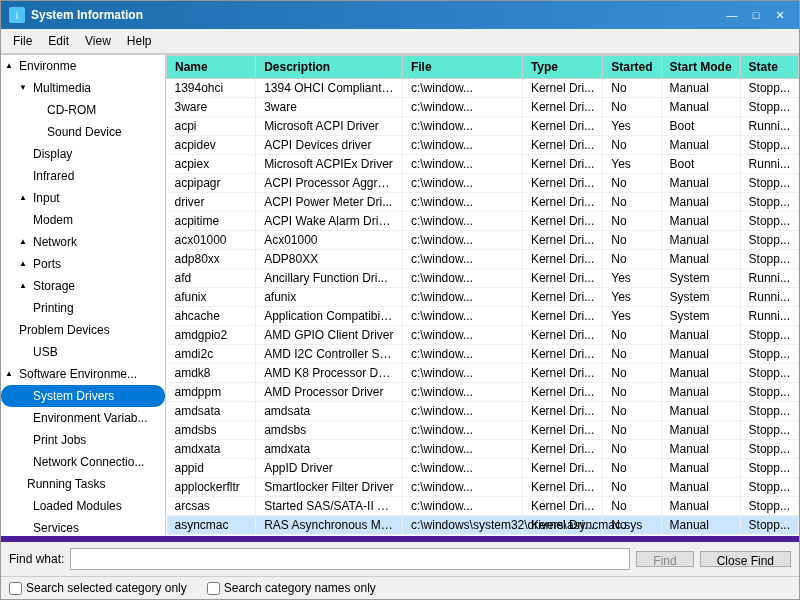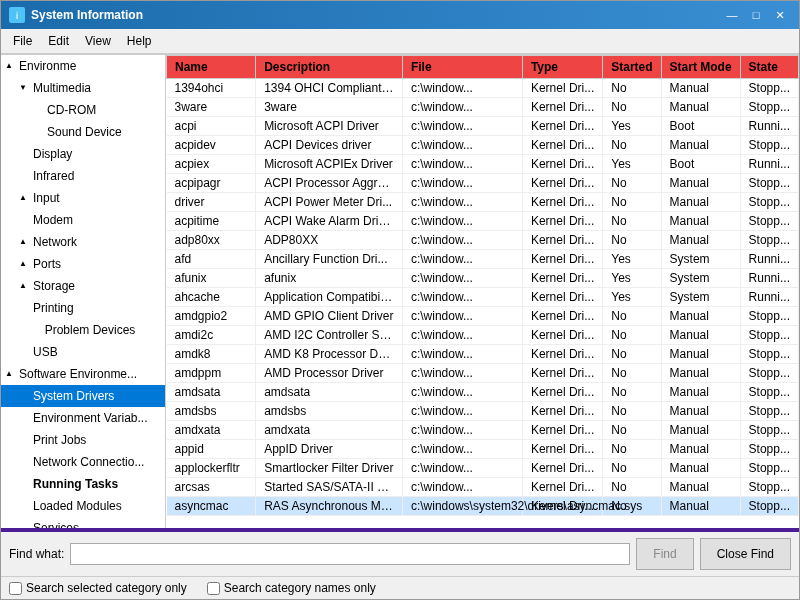--- a/index.html
+++ b/index.html
@@ -121,21 +121,21 @@
     }
     .table-container::-webkit-scrollbar { width: 12px; height: 12px; }
     .table-container::-webkit-scrollbar-track { background: #f0f0f0; }
     .table-container::-webkit-scrollbar-thumb { background: #aaa; border: 2px solid #f0f0f0; }
     table {
       width: 100%;
       border-collapse: collapse;
       font-size: 12px;
     }
     thead tr {
-      background: #ef4444;
+      background: #5eead4;
       position: sticky;
       top: 0;
       z-index: 1;
     }
     thead th {
       border: 1px solid #ccc;
       padding: 4px 8px;
       text-align: left;
       font-weight: 600;
       white-space: nowrap;
@@ -146,21 +146,21 @@
       border-bottom: 1px solid #eee;
       border-right: 1px solid #eee;
       padding: 2px 8px;
       white-space: nowrap;
       overflow: hidden;
       max-width: 120px;
       text-overflow: ellipsis;
     }
     .bottom-area {
       flex-shrink: 0;
-      border-top: 4px solid #4c1d95;
+      border-top: 6px solid #4c1d95;
       background: #f0f0f0;
     }
     .search-bar {
       display: flex;
       align-items: center;
       padding: 6px 8px;
       gap: 6px;
       border-bottom: 1px solid #ccc;
     }
     .search-label {
@@ -169,21 +169,21 @@
     }
     .search-input {
       flex: 1;
       height: 22px;
       border: 1px solid #aaa;
       padding: 2px 4px;
       font-size: 12px;
       background: white;
     }
     .search-btn {
-      height: 32px;
+      height: 16px;
       padding: 2px 16px;
       background: #e0e0e0;
       border: 1px solid #aaa;
       cursor: pointer;
       font-size: 12px;
     }
     .search-btn.disabled { color: #888; cursor: default; }
     .options-bar {
       display: flex;
       align-items: center;
@@ -266,49 +266,49 @@
           <span>Ports</span>
         </div>
         <div class="tree-item" style="padding-left: 18px;">
           <span style="width: 12px; display: inline-block; font-size: 8px; margin-right: 2px;">▲</span>
           <span>Storage</span>
         </div>
         <div class="tree-item" style="padding-left: 18px;">
           <span style="width: 14px; display: inline-block;"></span>
           <span>Printing</span>
         </div>
-        <div class="tree-item" style="padding-left: 4px; justify-content: center;">
+        <div class="tree-item" style="padding-left: 4px;">
           <span style="width: 14px; display: inline-block;"></span>
           <span>Problem Devices</span>
         </div>
         <div class="tree-item" style="padding-left: 18px;">
           <span style="width: 14px; display: inline-block;"></span>
           <span>USB</span>
         </div>
         <div class="tree-item" style="padding-left: 4px;">
           <span style="width: 12px; display: inline-block; font-size: 8px; margin-right: 2px;">▲</span>
           <span>Software Environme...</span>
         </div>
-        <div class="tree-item selected" style="padding-left: 18px;">
+        <div class="tree-item selected" style="padding-left: 18px; border-radius: 10px;">
           <span style="width: 14px; display: inline-block;"></span>
           <span>System Drivers</span>
         </div>
         <div class="tree-item" style="padding-left: 18px;">
           <span style="width: 14px; display: inline-block;"></span>
           <span>Environment Variab...</span>
         </div>
         <div class="tree-item" style="padding-left: 18px;">
           <span style="width: 14px; display: inline-block;"></span>
           <span>Print Jobs</span>
         </div>
         <div class="tree-item" style="padding-left: 18px;">
           <span style="width: 14px; display: inline-block;"></span>
           <span>Network Connectio...</span>
         </div>
-        <div class="tree-item" style="padding-left: 18px; font-weight: bold;">
+        <div class="tree-item" style="padding-left: 12px;">
           <span style="width: 14px; display: inline-block;"></span>
           <span>Running Tasks</span>
         </div>
         <div class="tree-item" style="padding-left: 18px;">
           <span style="width: 14px; display: inline-block;"></span>
           <span>Loaded Modules</span>
         </div>
         <div class="tree-item" style="padding-left: 18px;">
           <span style="width: 14px; display: inline-block;"></span>
           <span>Services</span>
@@ -392,20 +392,29 @@
                 <td>ACPI Power Meter Dri...</td>
                 <td>c:\window...</td>
                 <td>Kernel Dri...</td>
                 <td>No</td>
                 <td>Manual</td>
                 <td>Stopp...</td>
               </tr>
               <tr>
                 <td>acpitime</td>
                 <td>ACPI Wake Alarm Driver</td>
+                <td>c:\window...</td>
+                <td>Kernel Dri...</td>
+                <td>No</td>
+                <td>Manual</td>
+                <td>Stopp...</td>
+              </tr>
+              <tr>
+                <td>acx01000</td>
+                <td>Acx01000</td>
                 <td>c:\window...</td>
                 <td>Kernel Dri...</td>
                 <td>No</td>
                 <td>Manual</td>
                 <td>Stopp...</td>
               </tr>
               <tr>
                 <td>adp80xx</td>
                 <td>ADP80XX</td>
                 <td>c:\window...</td>

